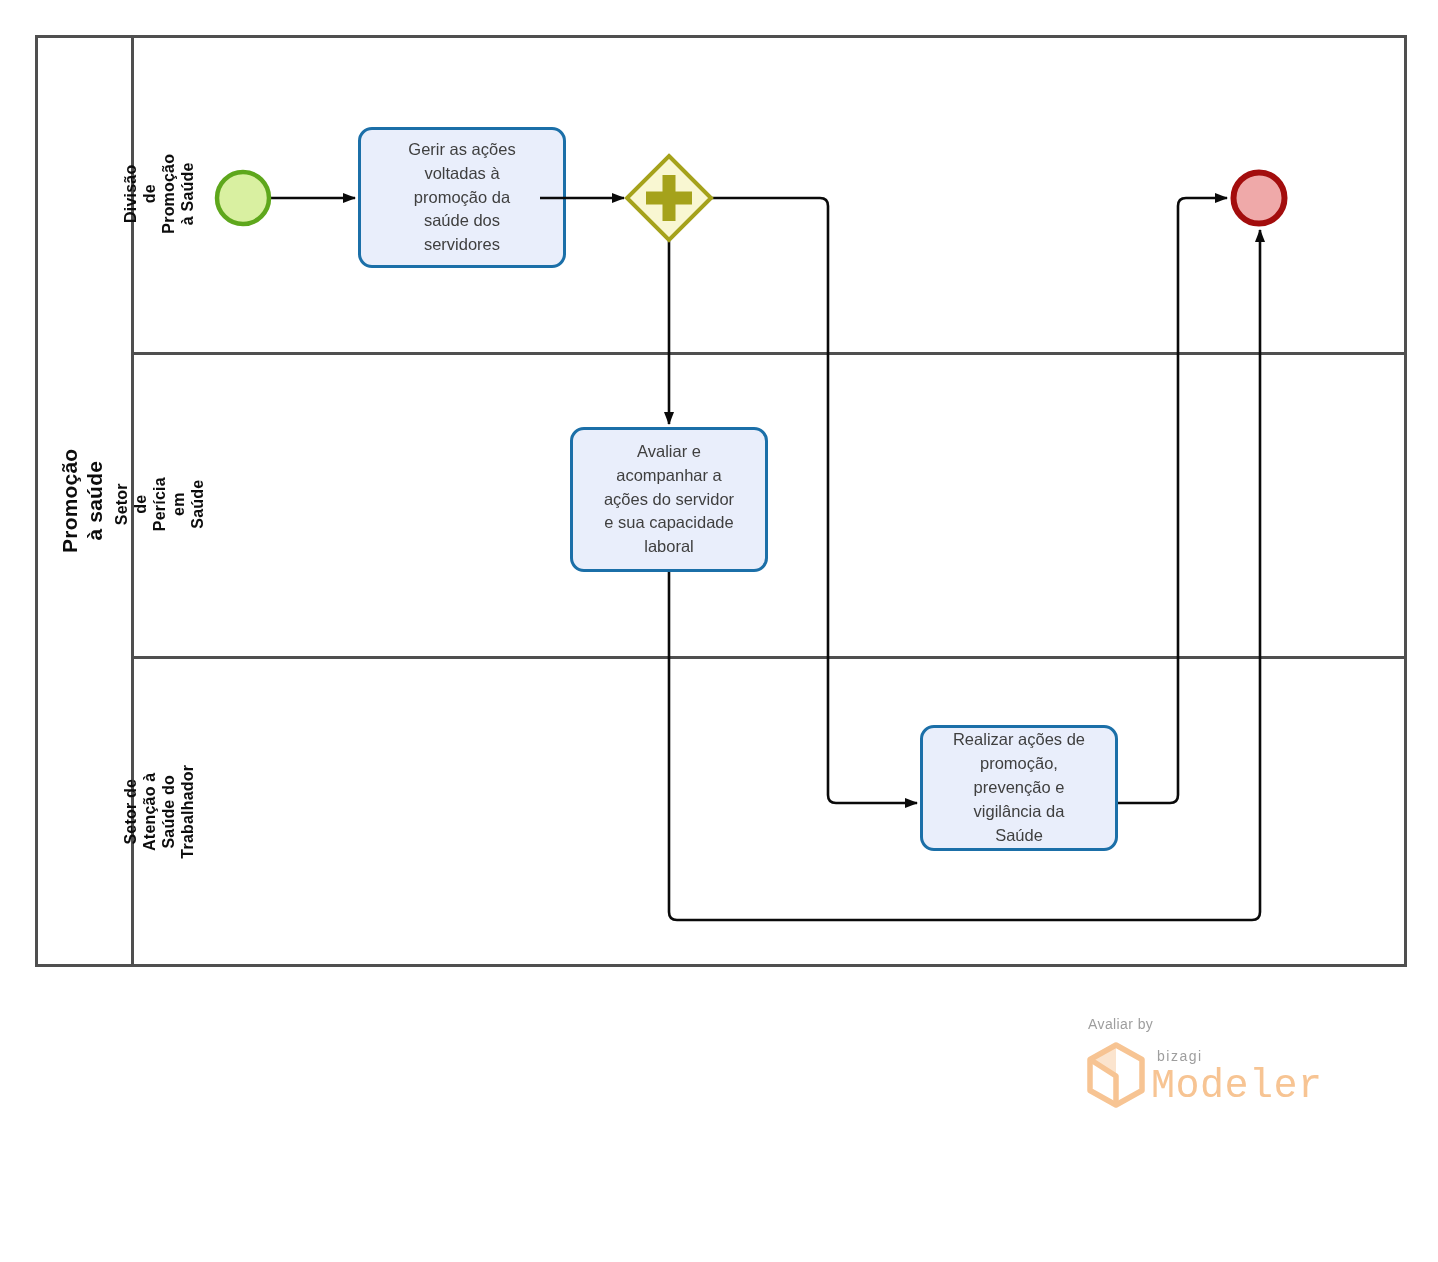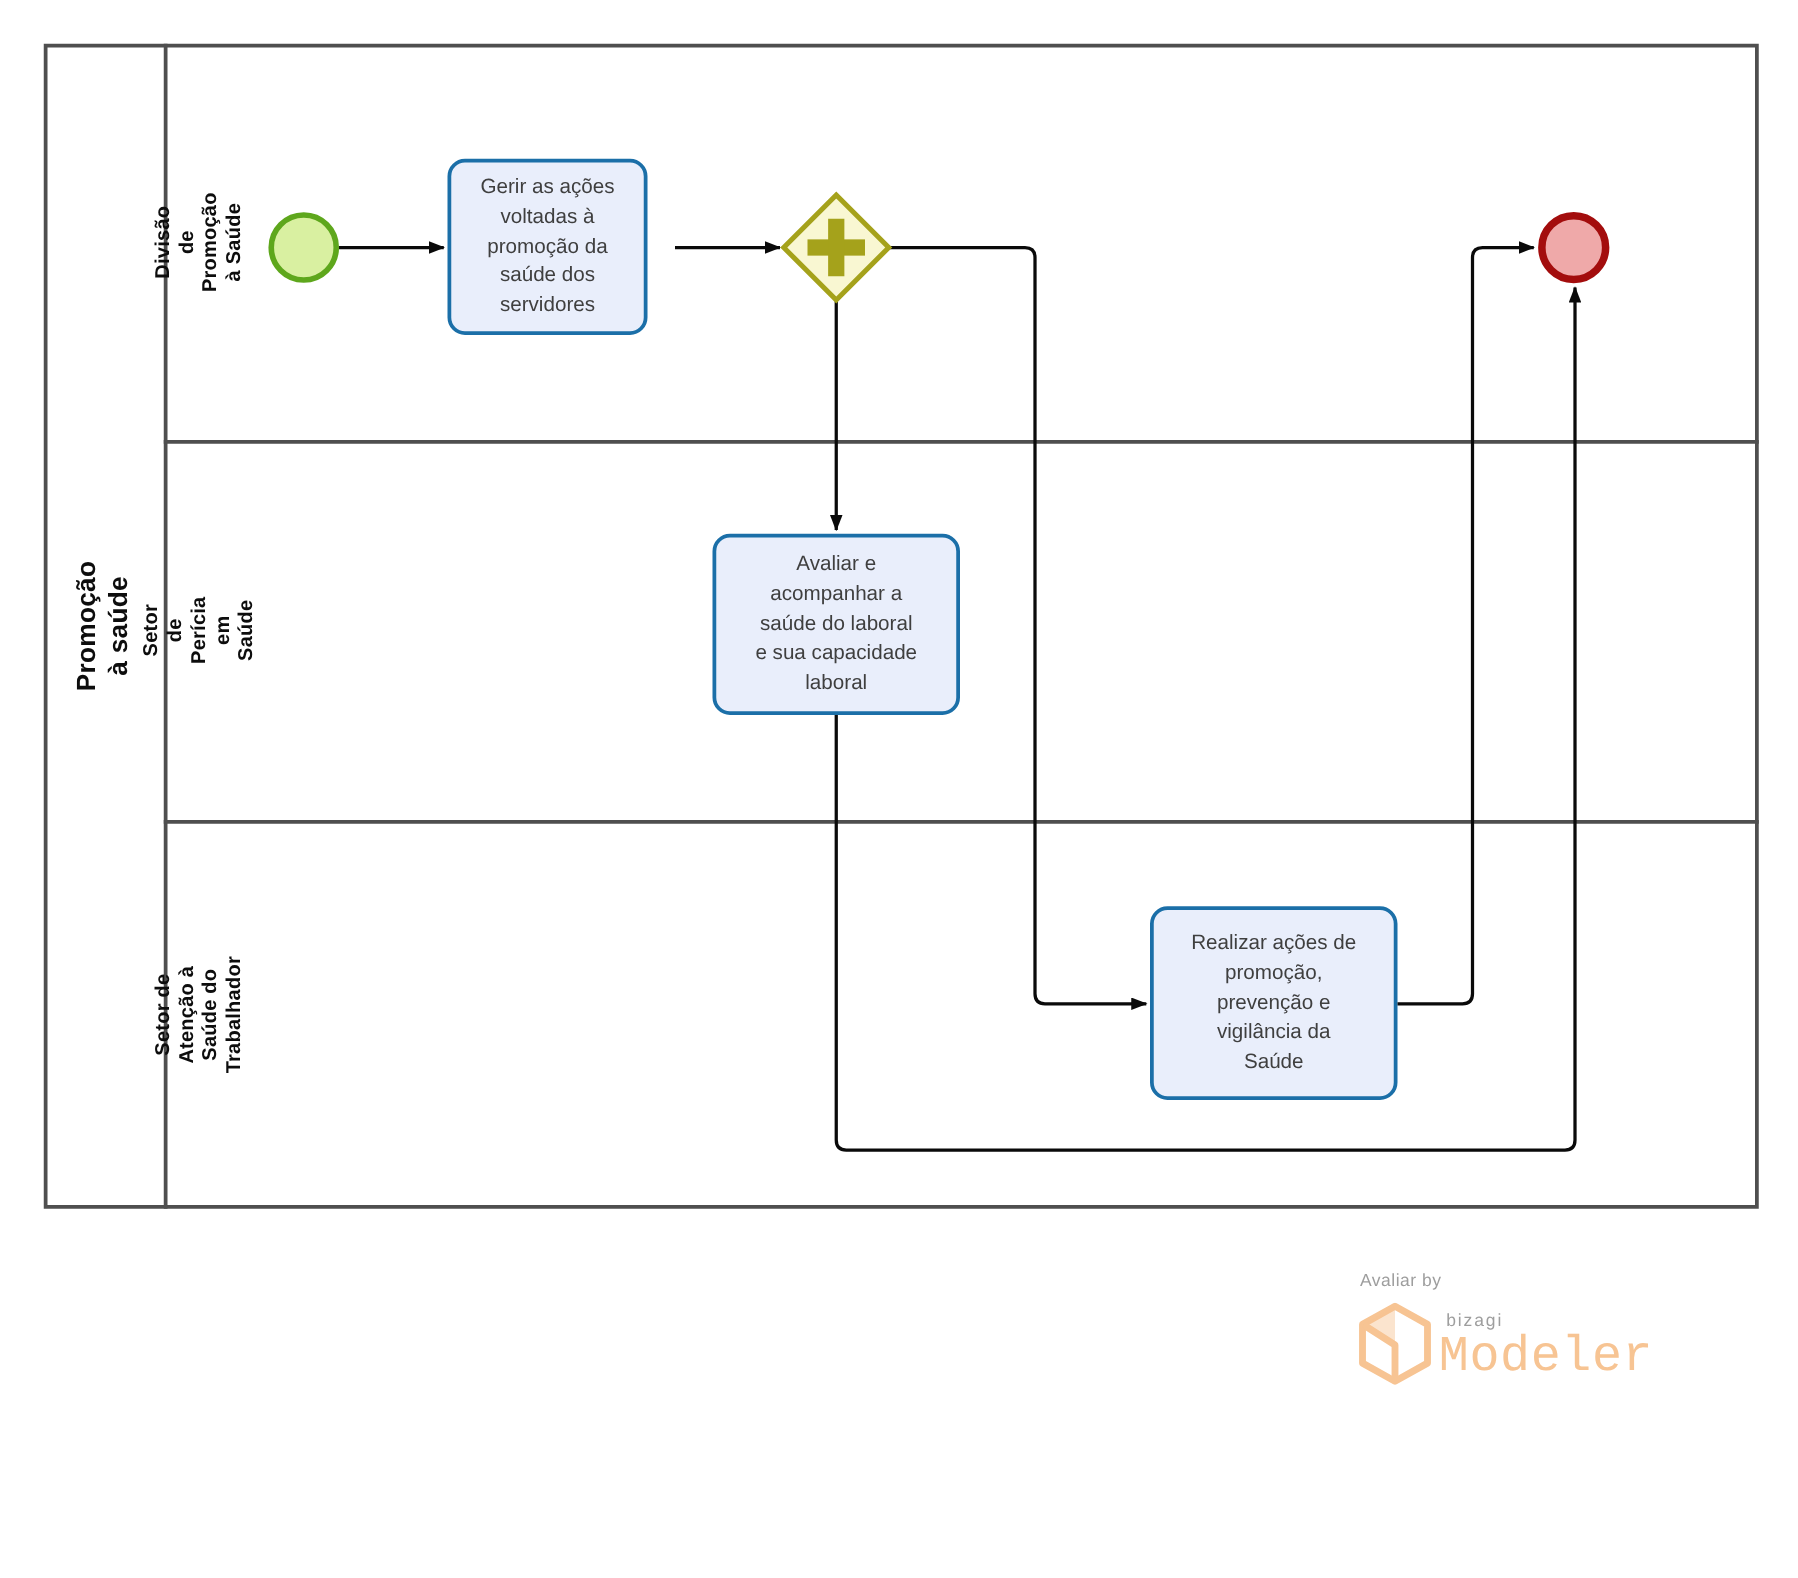--- a/index.html
+++ b/index.html
@@ -64,23 +64,23 @@
     border: 3px solid var(--task-stroke, #1b6fa8);
     background: var(--task-fill, #e9eefb);
     border-radius: 14px;
     display: flex; align-items: center; justify-content: center;
     text-align: center;
     color: var(--text, #3f3f3f);
     font-size: 16.5px;
     line-height: 1.45;
   }
   .task .task-text { white-space: pre-line; padding: 2px 4px; }
-  .task-1 { left: 358px; top: 127px; width: 160px; height: 141px; align-items: center; }
+  .task-1 { left: 358px; top: 127px; width: 208px; height: 141px; align-items: center; }
   .task-2 { left: 570px; top: 427px; width: 198px; height: 145px; }
-  .task-3 { left: 920px; top: 725px; width: 198px; height: 155px; }
+  .task-3 { left: 920px; top: 725px; width: 198px; height: 126px; }
 
   
   .overlay {
     position: absolute; left: 0; top: 0;
     width: 1438px; height: 1262px;
     pointer-events: none;
   }
   .flow { stroke: var(--flow, #0a0a0a); stroke-width: 2.6; fill: none; }
   .start-event { fill: var(--start-fill, #d9f0a1); stroke: var(--start-stroke, #5ea71c); stroke-width: 4.5; }
   .end-event   { fill: var(--end-fill, #efa9a9);  stroke: var(--end-stroke, #a30d0d);  stroke-width: 6; }
@@ -139,21 +139,21 @@
   <div class="task task-1">
     <span class="task-text">Gerir as ações
 voltadas à
 promoção da
 saúde dos
 servidores</span>
   </div>
   <div class="task task-2">
     <span class="task-text">Avaliar e
 acompanhar a
-saúde do laboral
+ações do servidor
 e sua capacidade
 laboral</span>
   </div>
   <div class="task task-3">
     <span class="task-text">Realizar ações de
 promoção,
 prevenção e
 vigilância da
 Saúde</span>
   </div>

